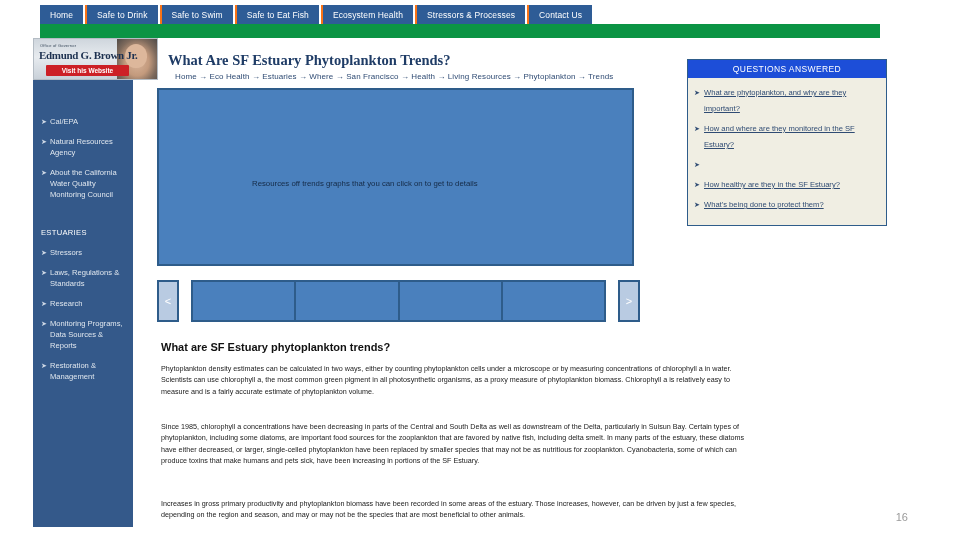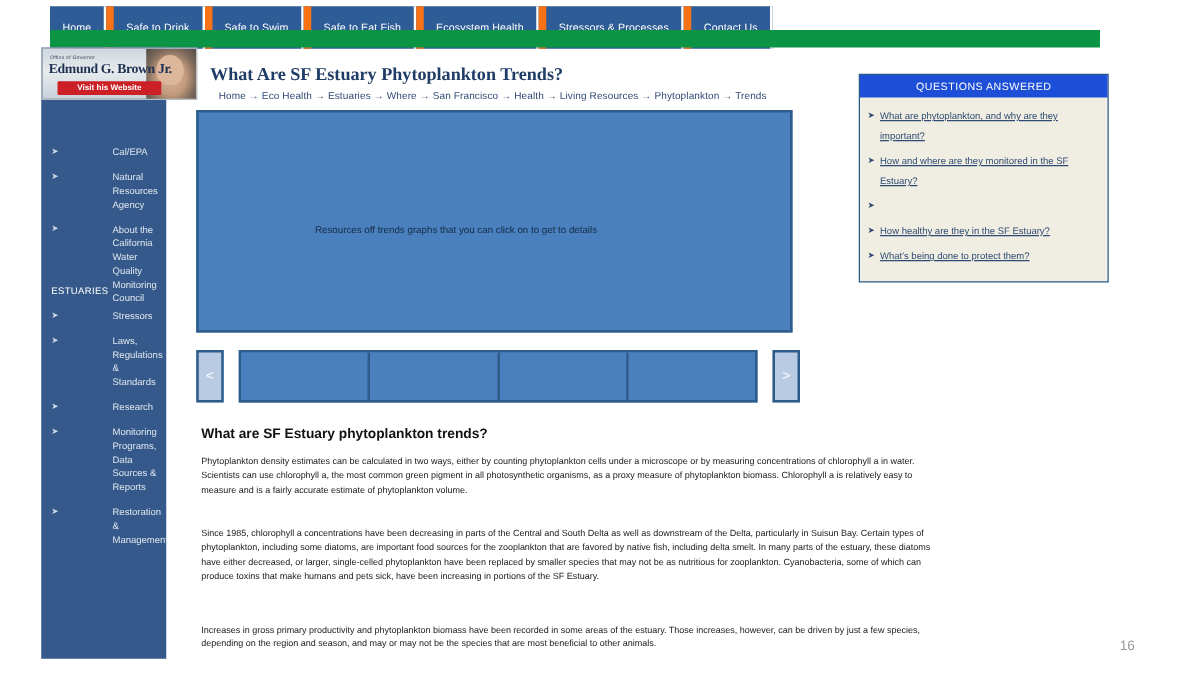--- a/index.html
+++ b/index.html
@@ -13,34 +13,34 @@
     font-family: "Liberation Sans", sans-serif;
     position: relative;
     overflow: hidden;
   }
 
   
   #topnav {
     position: absolute;
     left: 40px;
     top: 5px;
-    height: 34px;
+    height: 19px;
     display: flex;
     align-items: stretch;
   }
   .navtab {
     background: #2e5c96;
     color: #ffffff;
     font-size: 8.5px;
     letter-spacing: 0.1px;
     display: flex;
     align-items: center;
     justify-content: center;
     padding: 0 10px;
-    border-left: 6px solid #f97316;
+    border-left: 2px solid #f97316;
     border-right: 2px solid #ffffff;
     white-space: nowrap;
     box-sizing: border-box;
   }
   .navtab:first-child { border-left: none; }
 
   #greenbar {
     position: absolute;
     left: 40px;
     top: 24px;
@@ -119,21 +119,20 @@
     left: 8px;
     width: 86px;
     color: #dfe6ee;
     font-size: 7.6px;
   }
   .side-link {
     display: flex;
     align-items: flex-start;
     margin-bottom: 9px;
     line-height: 11px;
-    gap: 40px;
   }
   .side-link .arrow {
     flex: 0 0 auto;
     width: 9px;
     color: #cfd9e6;
     font-size: 7px;
     line-height: 11px;
   }
   .side-head {
     color: #ffffff;

